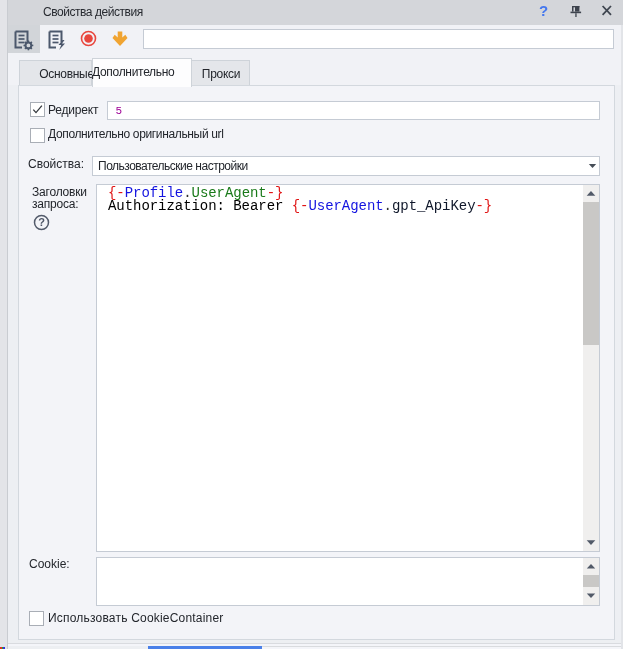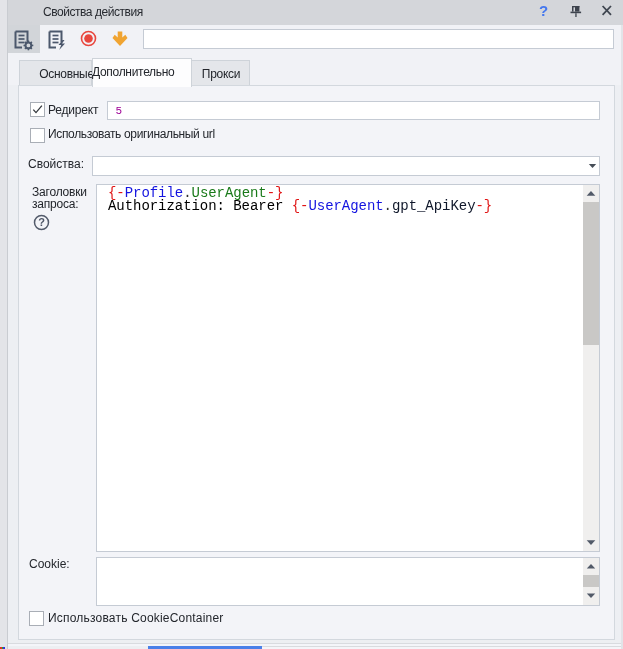--- a/index.html
+++ b/index.html
@@ -90,24 +90,25 @@
 
   <div class="cb" style="left:30px;top:102px;"></div>
   <svg class="abs" style="left:30px;top:102px;" width="15" height="15" viewBox="0 0 15 15">
     <path d="M3.3 7.6 L6 10.6 L11.9 3.7" fill="none" stroke="#33373d" stroke-width="1.3"></path>
   </svg>
   <div class="abs lbl" style="left:48px;top:102.5px;letter-spacing:-0.2px;">Редирект</div>
   <div class="inp" style="left:107px;top:101px;width:493px;height:19px;"></div>
   <div class="abs mono" style="left:115.5px;top:104.5px;color:#9e0296;font-size:11px;">5</div>
 
   <div class="cb" style="left:30px;top:128px;"></div>
-  <div class="abs lbl" style="left:48px;top:127px;letter-spacing:-0.35px;">Использовать оригинальный url</div>
+  <div class="abs lbl" style="left:48px;top:127px;letter-spacing:-0.35px;">Дополнительно оригинальный url</div>
 
   <div class="abs lbl" style="left:28px;top:157px;">Свойства:</div>
   <div class="inp" style="left:92px;top:156px;width:508px;height:20px;"></div>
+  <div class="abs lbl" style="left:98px;top:159px;letter-spacing:-0.5px;">Пользовательские настройки</div>
   <svg class="abs" style="left:588px;top:163px;" width="9" height="6" viewBox="0 0 9 6">
     <path d="M0.8 1 L4.5 5 L8.2 1 Z" fill="#464d57"></path>
   </svg>
 
   <div class="abs lbl" style="left:32px;top:185px;letter-spacing:-0.2px;">Заголовки</div>
   <div class="abs lbl" style="left:32px;top:197px;letter-spacing:-0.2px;">запроса:</div>
   <svg class="abs" style="left:33px;top:214px;" width="17" height="17" viewBox="0 0 17 17">
     <circle cx="8.5" cy="8.5" r="7" fill="none" stroke="#525a6a" stroke-width="1.5"></circle>
     <text x="8.6" y="12.4" font-size="11" font-family="Liberation Sans" font-weight="bold" fill="#4d5566" text-anchor="middle">?</text>
   </svg>

